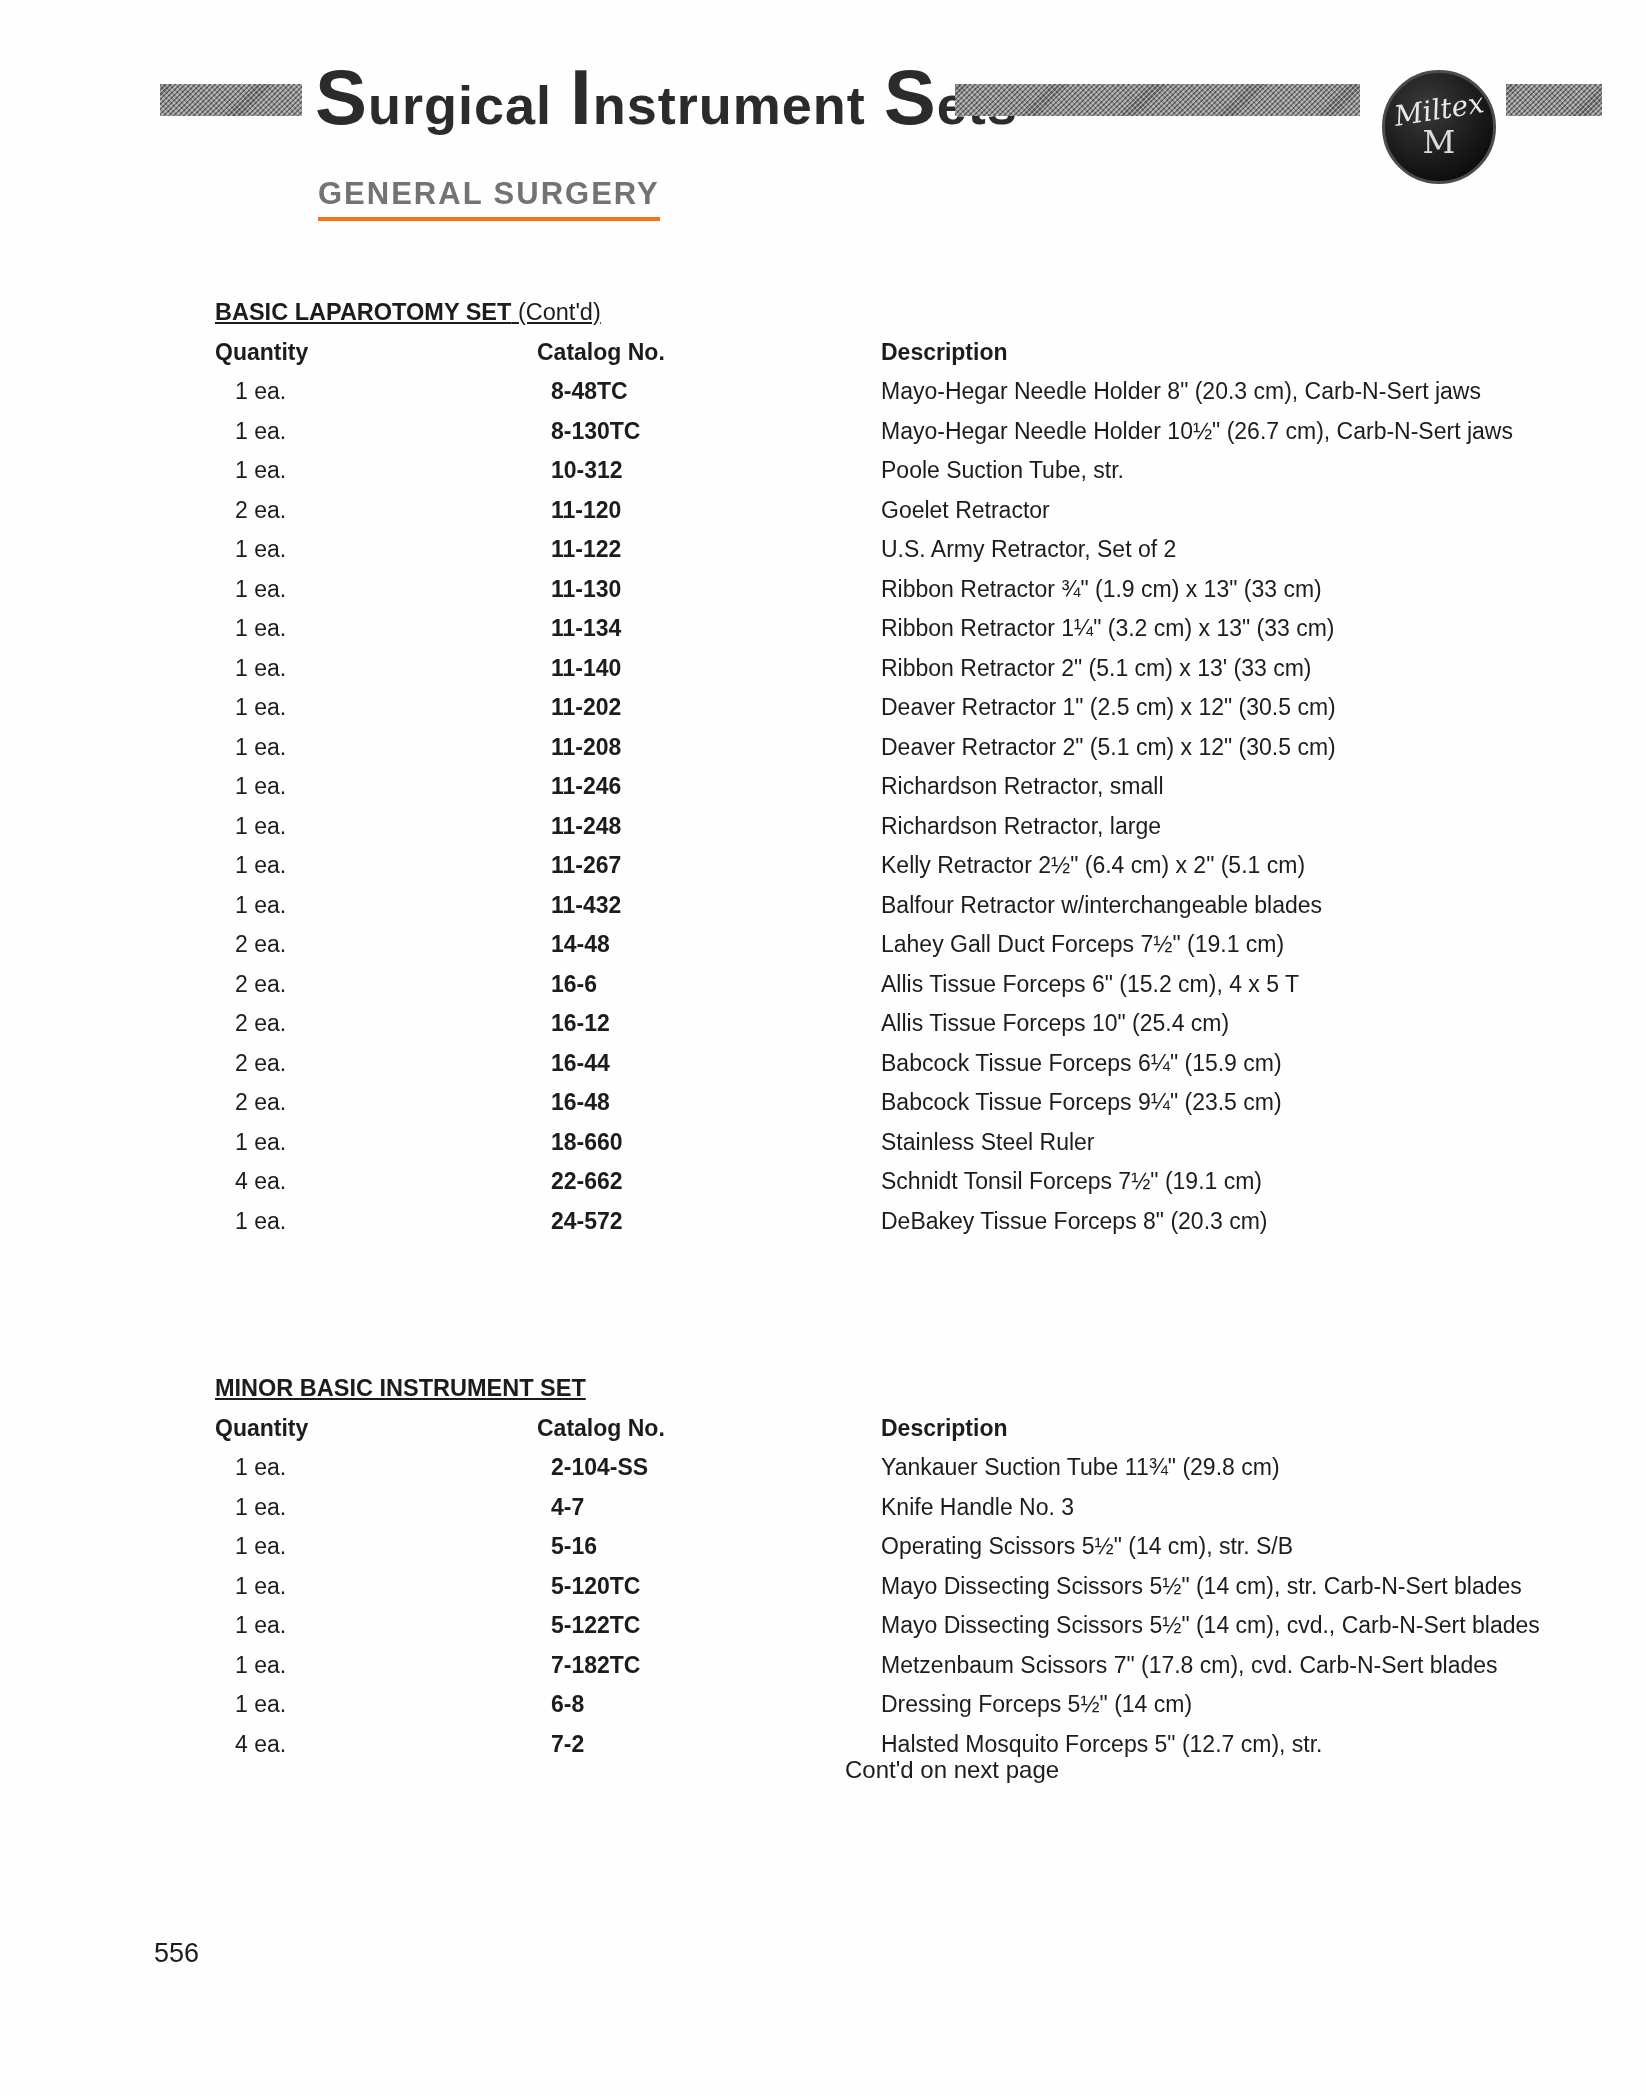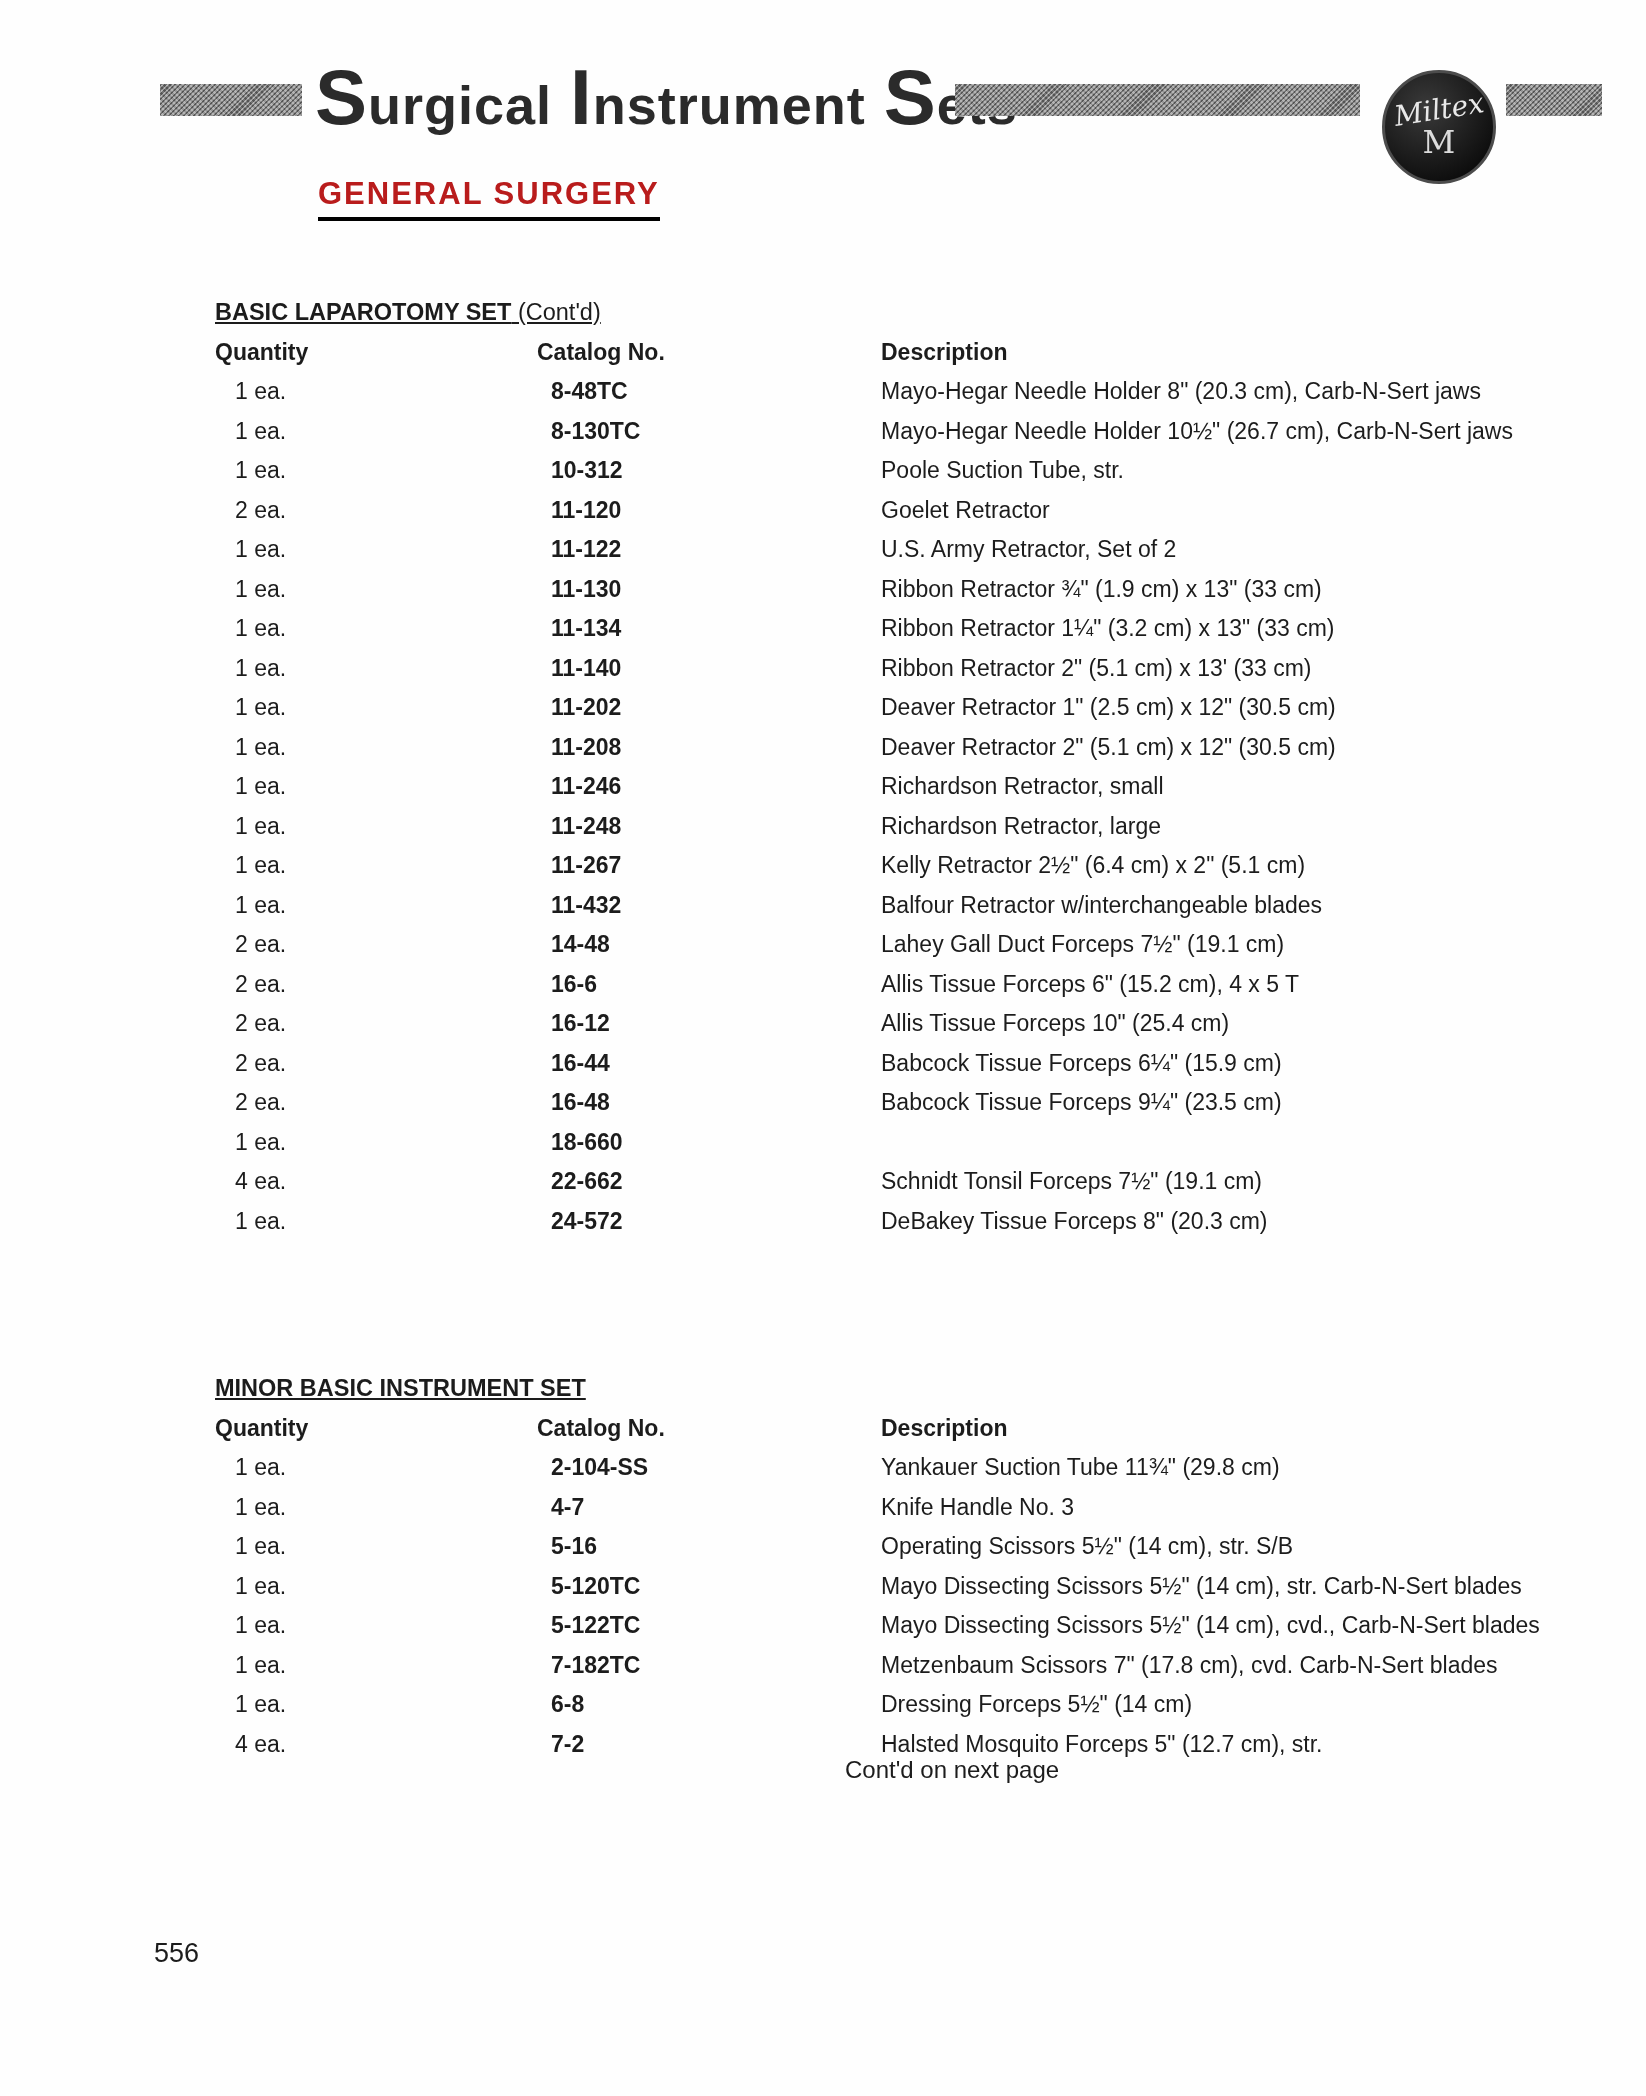--- a/index.html
+++ b/index.html
@@ -51,22 +51,22 @@
   }
   .logo-mono {
     color:#dcdcdc;
     font-family:"DejaVu Serif", serif;
     font-size:32px; line-height:32px; margin-top:2px;
   }
 
   .category-heading {
     position:absolute; left:318px; top:176px;
     font-size:31px; font-weight:bold; letter-spacing:2px;
-    color:#b91c1c;
-    border-bottom:4px solid #000000;
+    color:#737373;
+    border-bottom:4px solid #f97316;
     padding-bottom:5px;
   }
 
   
   .tbl {
     position:absolute; left:215px; right:70px;
     font-size:23px; line-height:39.5px;
   }
   .tbl-1 { top:293px; }
   .tbl-2 { top:1369px; }
@@ -216,20 +216,21 @@
           <span class="c-desc">Babcock Tissue Forceps 6¼" (15.9 cm)</span>
         </div>
         <div class="trow">
           <span class="c-qty">2 ea.</span>
           <span class="c-cat">16-48</span>
           <span class="c-desc">Babcock Tissue Forceps 9¼" (23.5 cm)</span>
         </div>
         <div class="trow">
           <span class="c-qty">1 ea.</span>
           <span class="c-cat">18-660</span>
+          <span class="c-desc">Stainless Steel Ruler</span>
         </div>
         <div class="trow">
           <span class="c-qty">4 ea.</span>
           <span class="c-cat">22-662</span>
           <span class="c-desc">Schnidt Tonsil Forceps 7½" (19.1 cm)</span>
         </div>
         <div class="trow">
           <span class="c-qty">1 ea.</span>
           <span class="c-cat">24-572</span>
           <span class="c-desc">DeBakey Tissue Forceps 8" (20.3 cm)</span>

